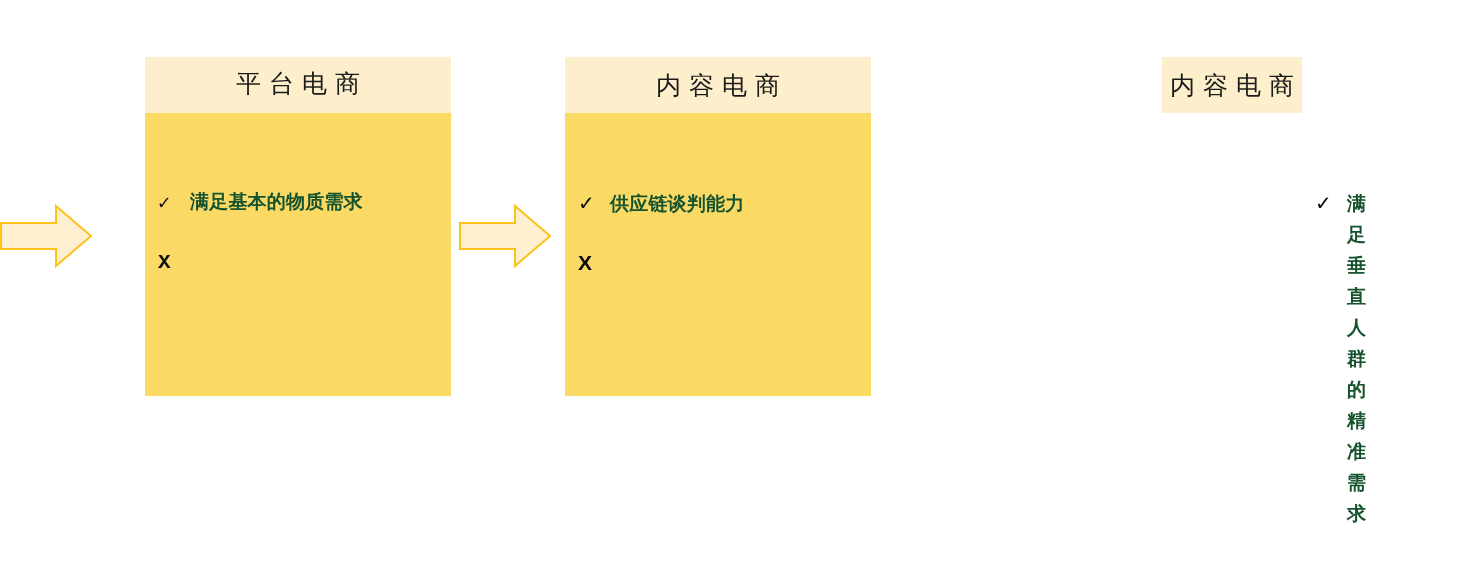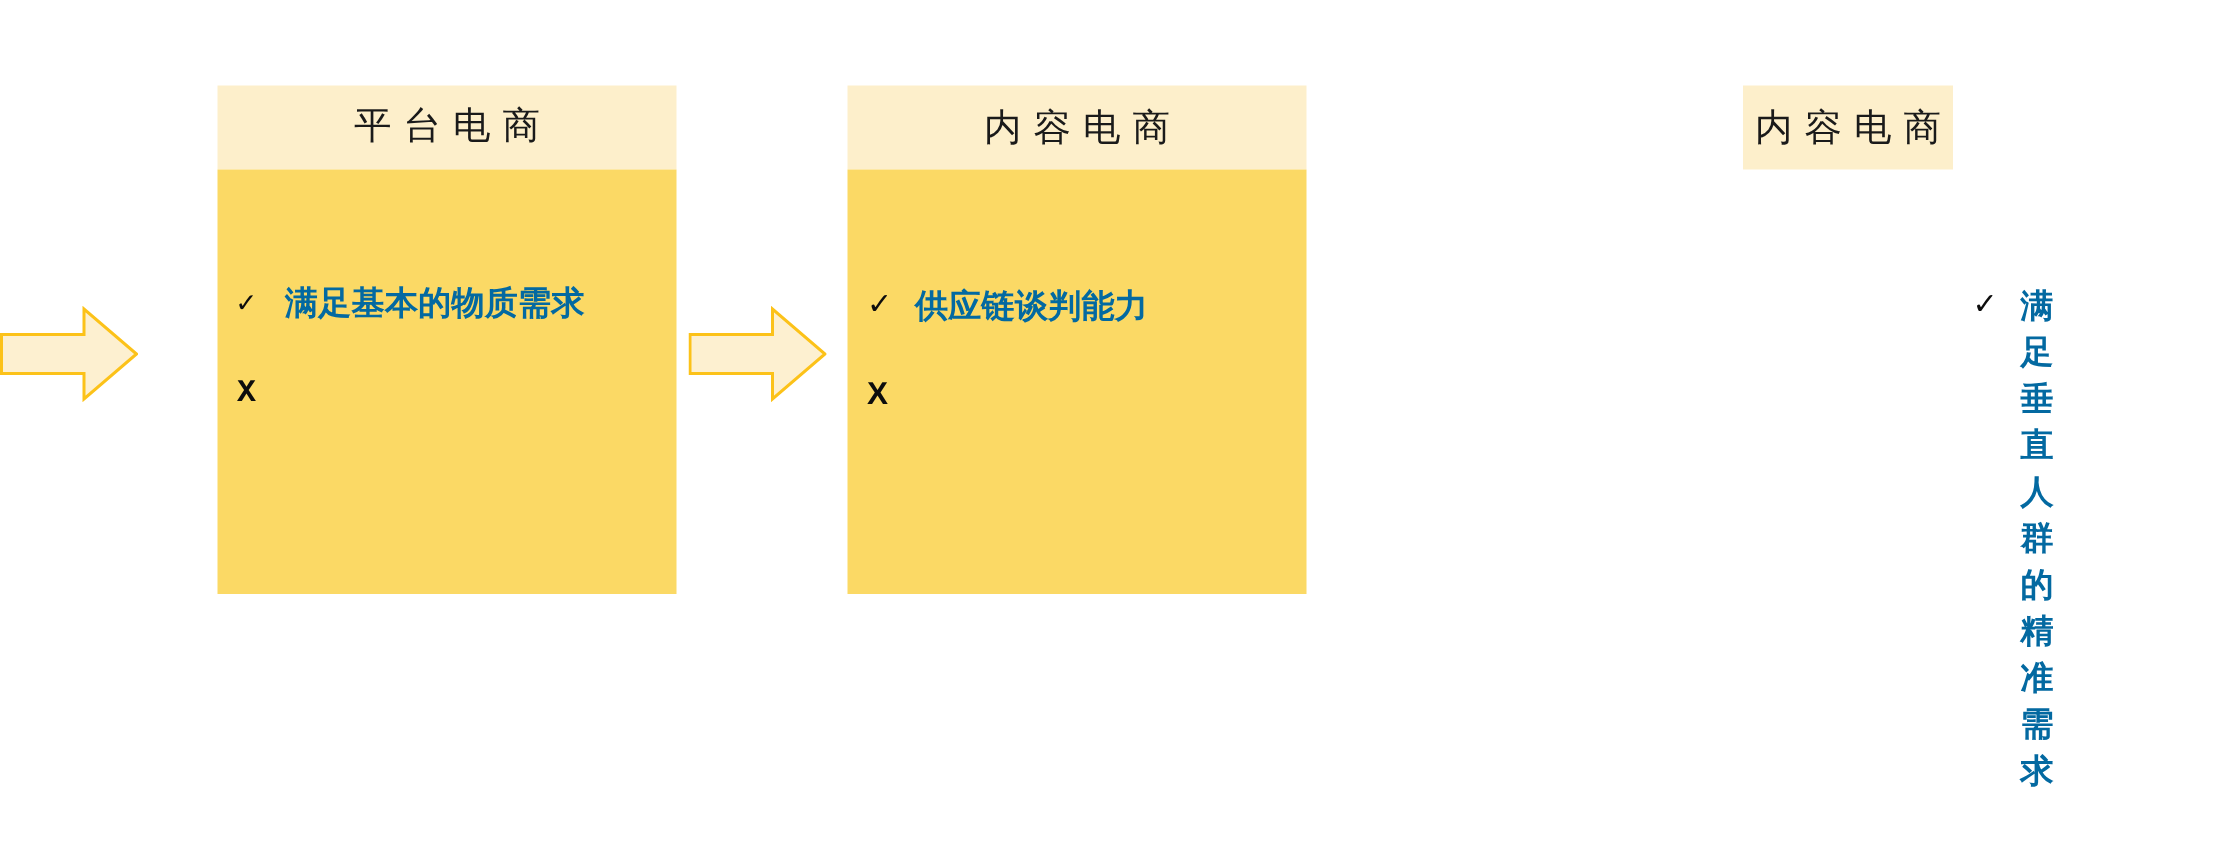--- a/index.html
+++ b/index.html
@@ -82,23 +82,23 @@
     line-height: 31px;
     text-align: left;
     padding-left: 1px;
   }
   .bullet-marker.check {
     font-weight: 400;
     font-size: 20px;
   }
   .bullet-text {
     flex: 1 1 auto;
-    font-size: 22px;
+    font-size: 19px;
     font-weight: 700;
-    color: #0369a1;
+    color: #14532d;
     line-height: 31px;
     letter-spacing: 0.2px;
   }
 
   
   .arrow {
     position: absolute;
     top: 204px;
     width: 92px;
     height: 64px;

